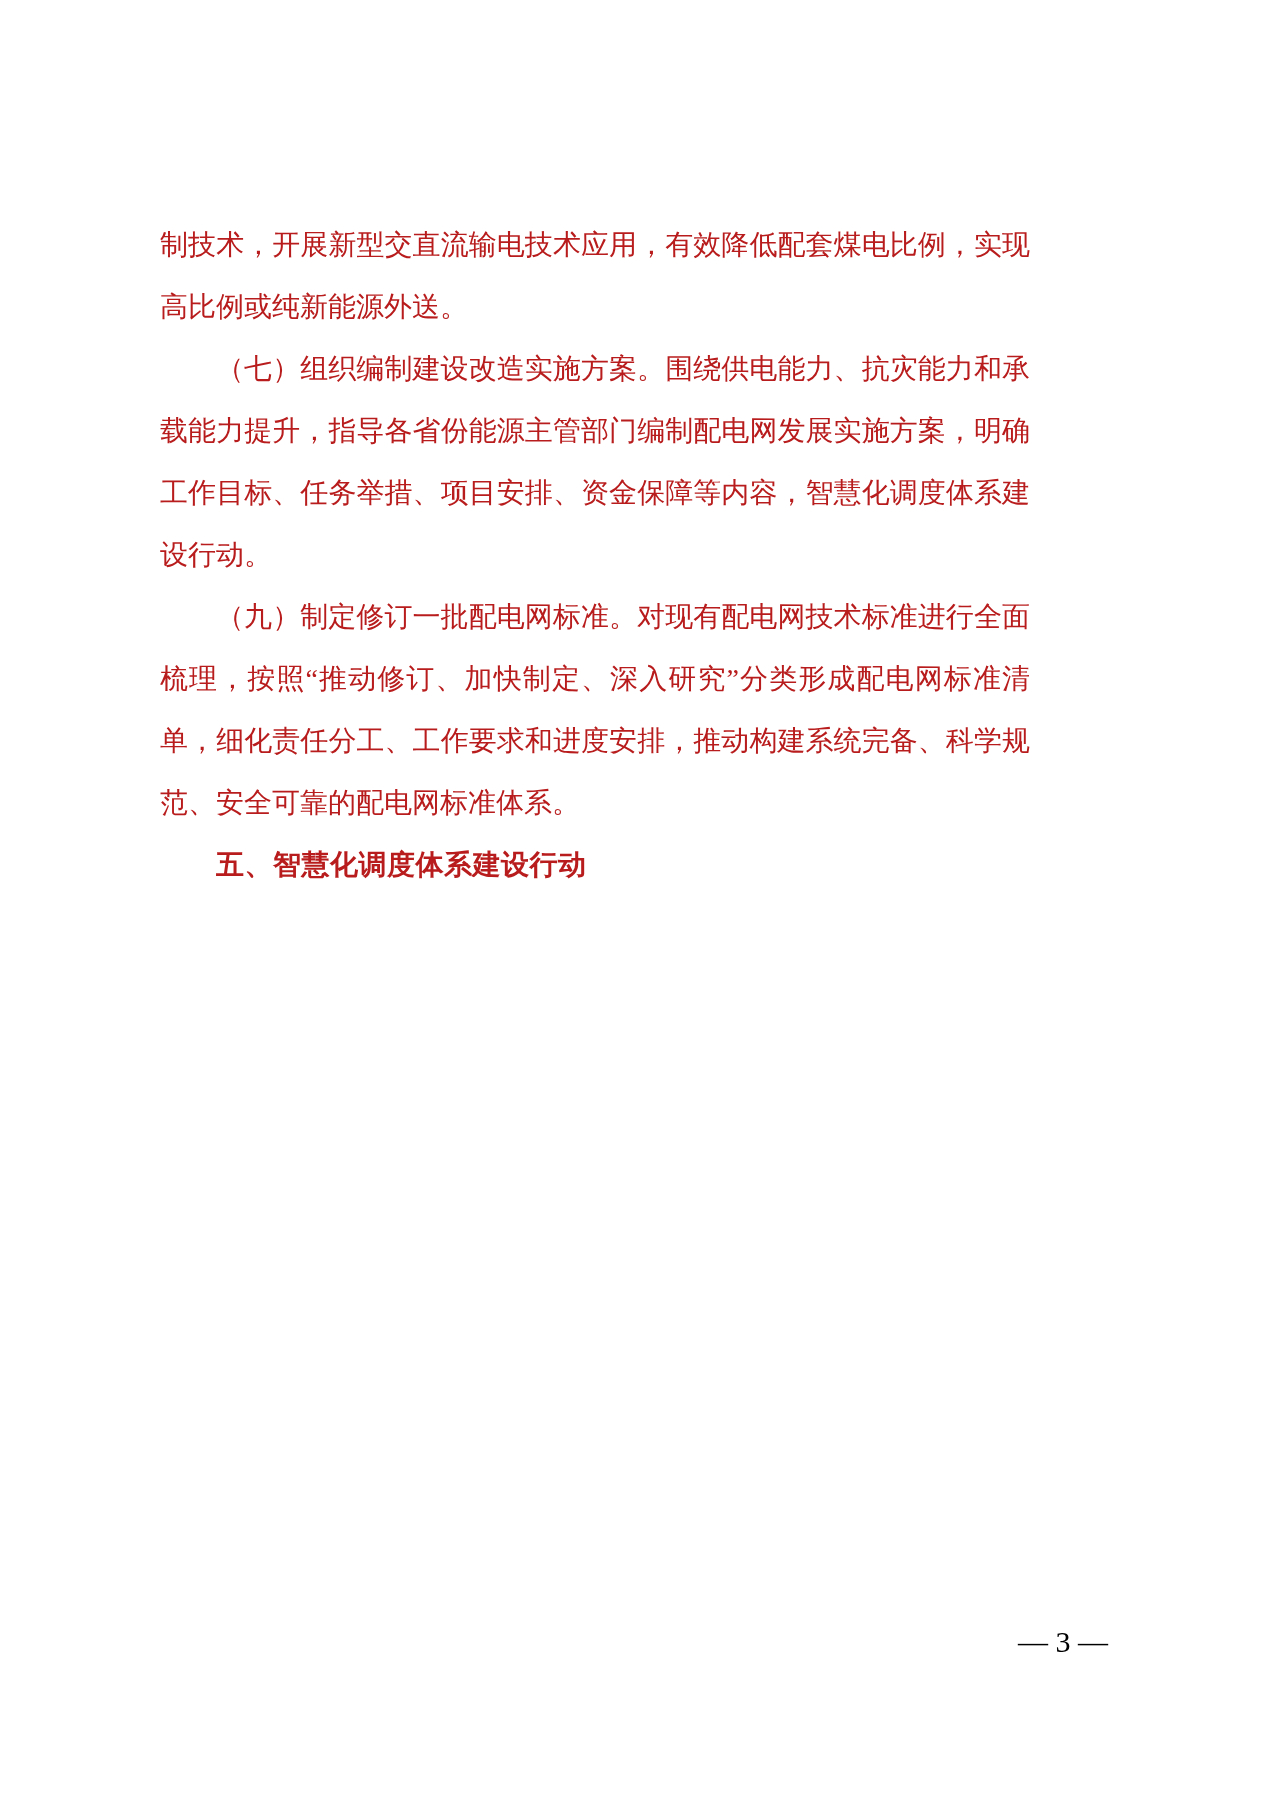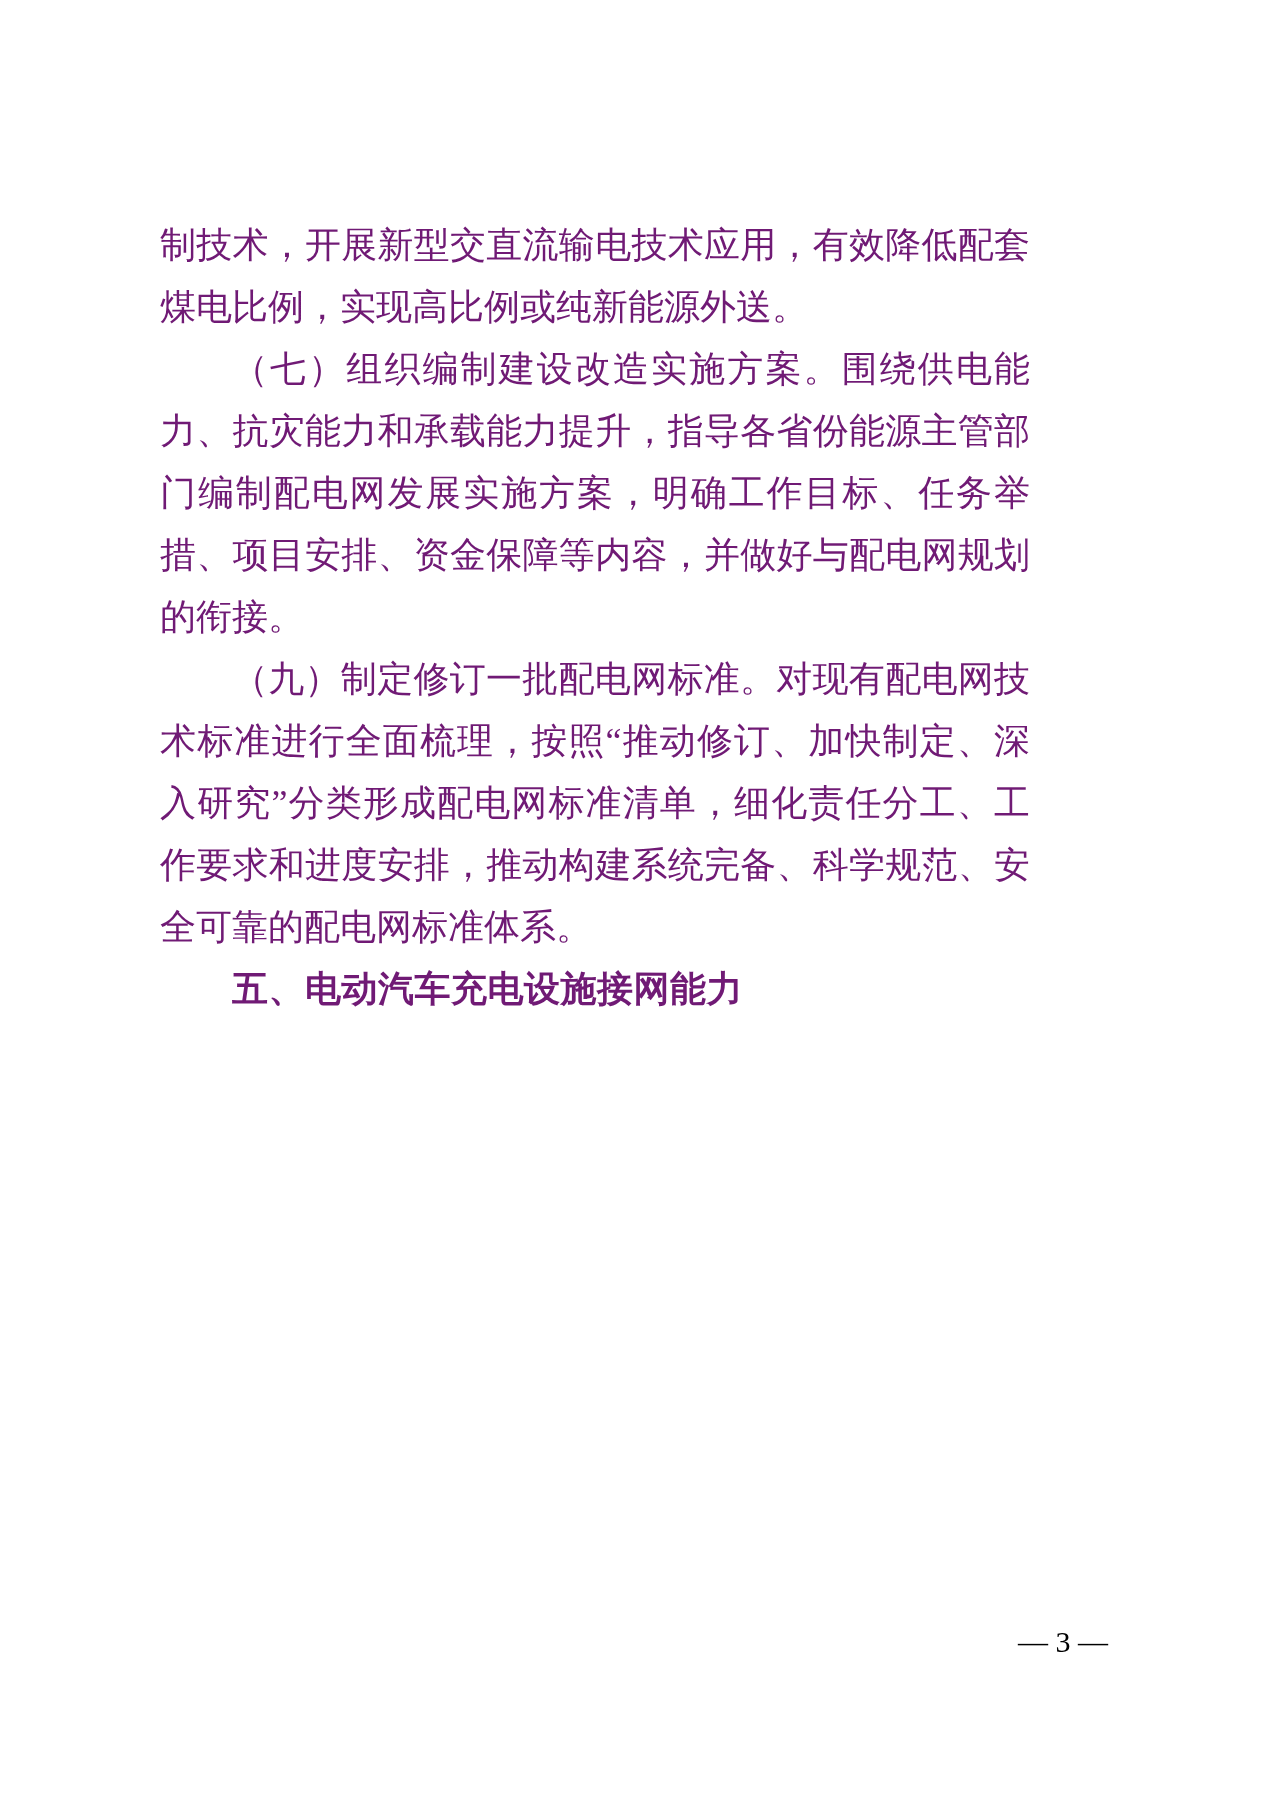--- a/index.html
+++ b/index.html
@@ -14,24 +14,24 @@
     background: #ffffff;
     color: #000000;
     overflow: hidden;
     font-family: "Liberation Serif", "DejaVu Serif", serif;
   }
   .content {
     position: absolute;
     left: 160px;
     top: 214px;
     width: 870px;
-    font-size: 36px;
+    font-size: 28px;
     line-height: 62px;
     text-align: justify;
-    color: #701a75;
+    color: #b91c1c;
   }
   .content p {
     margin: 0;
     padding: 0;
   }
   .para {
     text-indent: 2em;
   }
   .continuation {
     text-indent: 0;
@@ -58,25 +58,25 @@
 </head>
 <body>
 
 <div class="page">
 
   <div class="content">
 
     <p class="continuation">制技术，开展新型交直流输电技术应用，有效降低配套煤电比例，实现高比例或纯新能源外送。</p>
 
 
-    <p class="para"><span class="lead">（七）组织编制建设改造实施方案。</span><span>围绕供电能力、抗灾能力和承载能力提升，指导各省份能源主管部门编制配电网发展实施方案，明确工作目标、任务举措、项目安排、资金保障等内容，并做好与配电网规划的衔接。</span></p>
+    <p class="para"><span class="lead">（七）组织编制建设改造实施方案。</span><span>围绕供电能力、抗灾能力和承载能力提升，指导各省份能源主管部门编制配电网发展实施方案，明确工作目标、任务举措、项目安排、资金保障等内容，智慧化调度体系建设行动。</span></p>
 
 
     <p class="para"><span class="lead">（九）制定修订一批配电网标准。</span><span>对现有配电网技术标准进行全面梳理，按照“推动修订、加快制定、深入研究”分类形成配电网标准清单，细化责任分工、工作要求和进度安排，推动构建系统完备、科学规范、安全可靠的配电网标准体系。</span></p>
 
 
-    <p class="section-heading">五、电动汽车充电设施接网能力</p>
+    <p class="section-heading">五、智慧化调度体系建设行动</p>
 
   </div>
 
   <div class="page-number">— 3 —</div>
 
 </div>
 
 </body></html>

